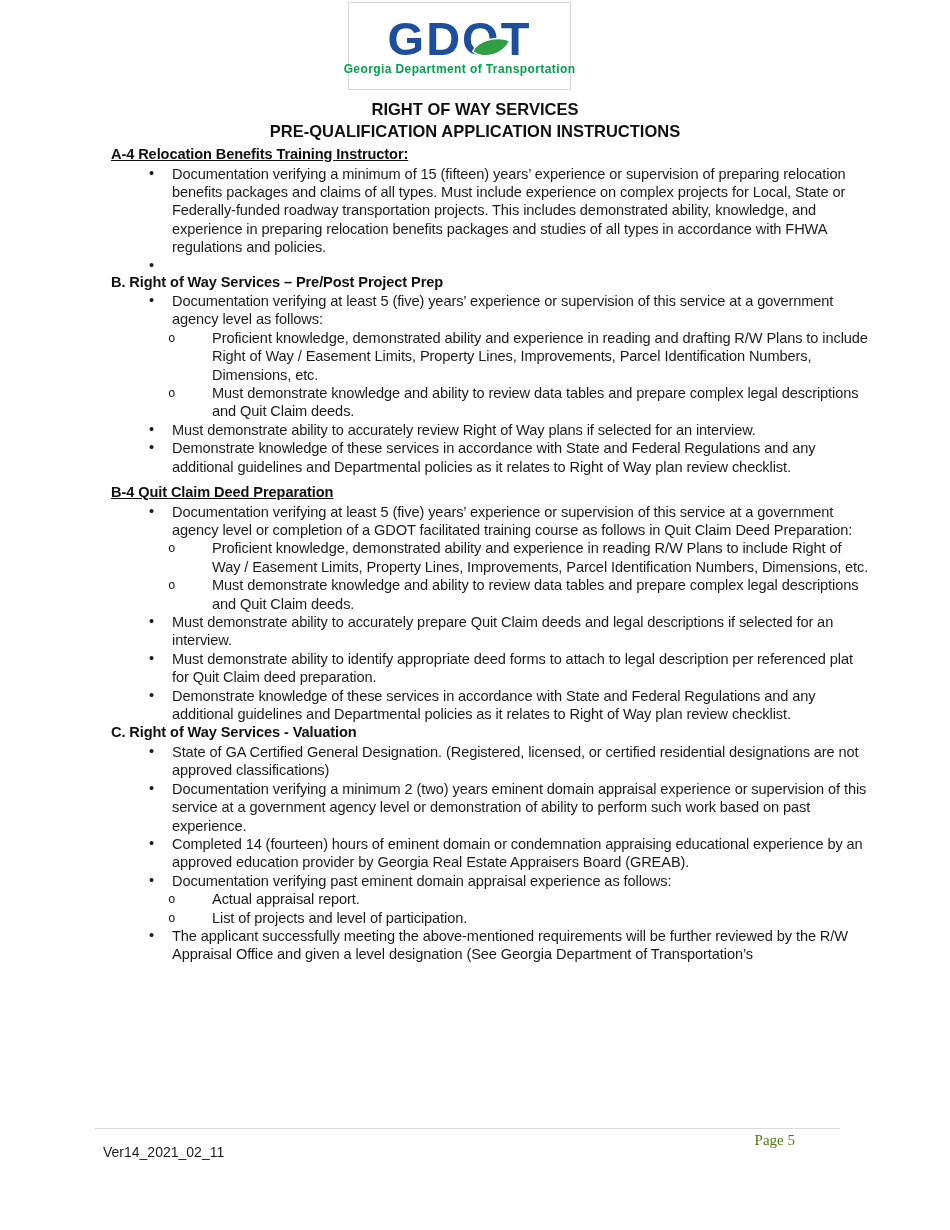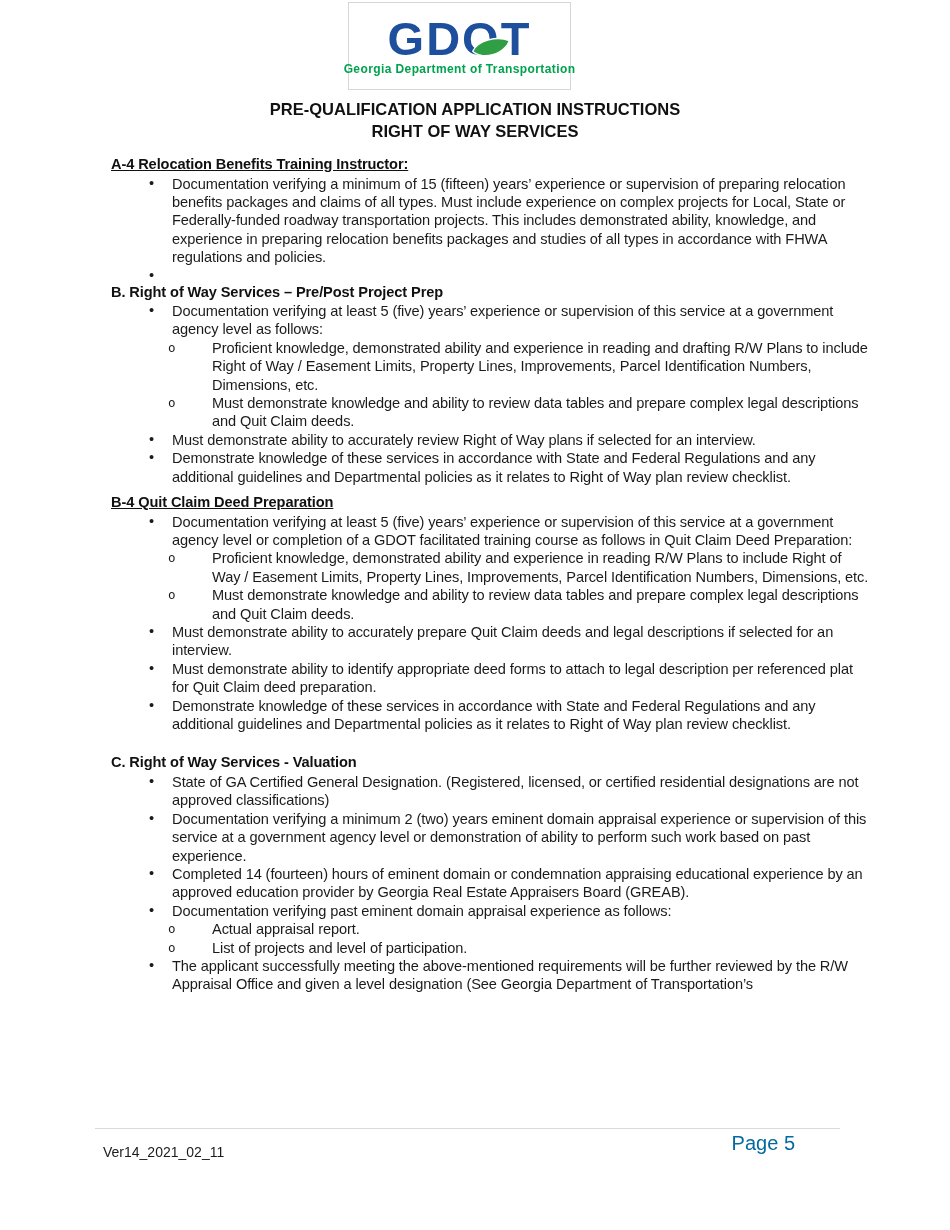--- a/index.html
+++ b/index.html
@@ -24,60 +24,60 @@
     margin-top:1px;font-size:12px;font-weight:bold;letter-spacing:0.4px;
     color:#00a24f;white-space:nowrap;
   }
   
   .doc-title{
     position:absolute;top:98px;left:0;width:950px;text-align:center;
     font-weight:bold;font-size:16.5px;line-height:22px;color:#111;
   }
   
   .content{
-    position:absolute;left:111px;top:155px;width:762px;
+    position:absolute;left:111px;top:145px;width:762px;
     font-size:14.6px;line-height:18.4px;letter-spacing:-0.1px;
   }
   .sec{font-weight:bold;line-height:19.5px;color:#111;}
   .sec.u{text-decoration:underline;}
   #sec-b{margin-top:16px;}
   #sec-b4{margin-top:7px;}
-  #sec-c{margin-top:20px;}
+  #sec-c{margin-top:0;}
   .li1{position:relative;padding-left:61px;}
   .li1 > .mk{position:absolute;left:38px;top:-1px;}
   .li2{position:relative;padding-left:101px;}
   .li2 > .mk{
     position:absolute;left:57px;top:0;
     font-family:"DejaVu Sans Mono",monospace;font-size:12.5px;
   }
   
   .footer-rule{position:absolute;left:95px;top:1128px;width:745px;height:1px;background:#dadada;}
-  .footer-page{position:absolute;left:690px;top:1132px;width:105px;text-align:right;font-family:Liberation Sans, sans-serif;font-size:20px;color:#0369a1;}
+  .footer-page{position:absolute;left:690px;top:1132px;width:105px;text-align:right;font-family:Liberation Serif, serif;font-size:15px;color:#4d7c0f;}
   .footer-version{position:absolute;left:103px;top:1144px;font-family:"Liberation Sans",sans-serif;font-size:14px;color:#1b1b1b;}
 </style>
 </head>
 <body>
 
 <div class="page">
 
   <div class="logo-box">
     <div class="logo-word">
       <span>G</span>
       <span>D</span>
       <span class="logo-o"><span>O</span><svg class="leaf-icon" viewBox="0 0 54 32" xmlns="http://www.w3.org/2000/svg">
             <path d="M1 22 C 9 6, 36 0, 53 7 C 49 19, 33 30, 14 28 C 8 27, 3 25, 1 22 Z" fill="#2f9e45" stroke="#ffffff" stroke-width="2"></path>
           </svg></span>
       <span>T</span>
     </div>
     <div class="logo-subtitle">Georgia Department of Transportation</div>
   </div>
 
   <div class="doc-title">
+    <div>RIGHT OF WAY SERVICES</div>
     <div>PRE-QUALIFICATION APPLICATION INSTRUCTIONS</div>
-    <div>RIGHT OF WAY SERVICES</div>
   </div>
 
   <div class="content">
 
     <div class="sec u">A-4 Relocation Benefits Training Instructor:</div>
     <div class="li1"><span class="mk">•</span><span>Documentation verifying a minimum of 15 (fifteen) years’ experience or supervision of preparing relocation benefits packages and claims of all types.  Must include experience on complex projects for Local, State or Federally-funded roadway transportation projects. This includes demonstrated ability, knowledge, and experience in preparing relocation benefits packages and studies of all types in accordance with FHWA regulations and policies.</span></div>
     <div class="li1"><span class="mk">•</span></div>
 
     <div class="sec" id="sec-b">B. Right of Way Services – Pre/Post Project Prep</div>
 

